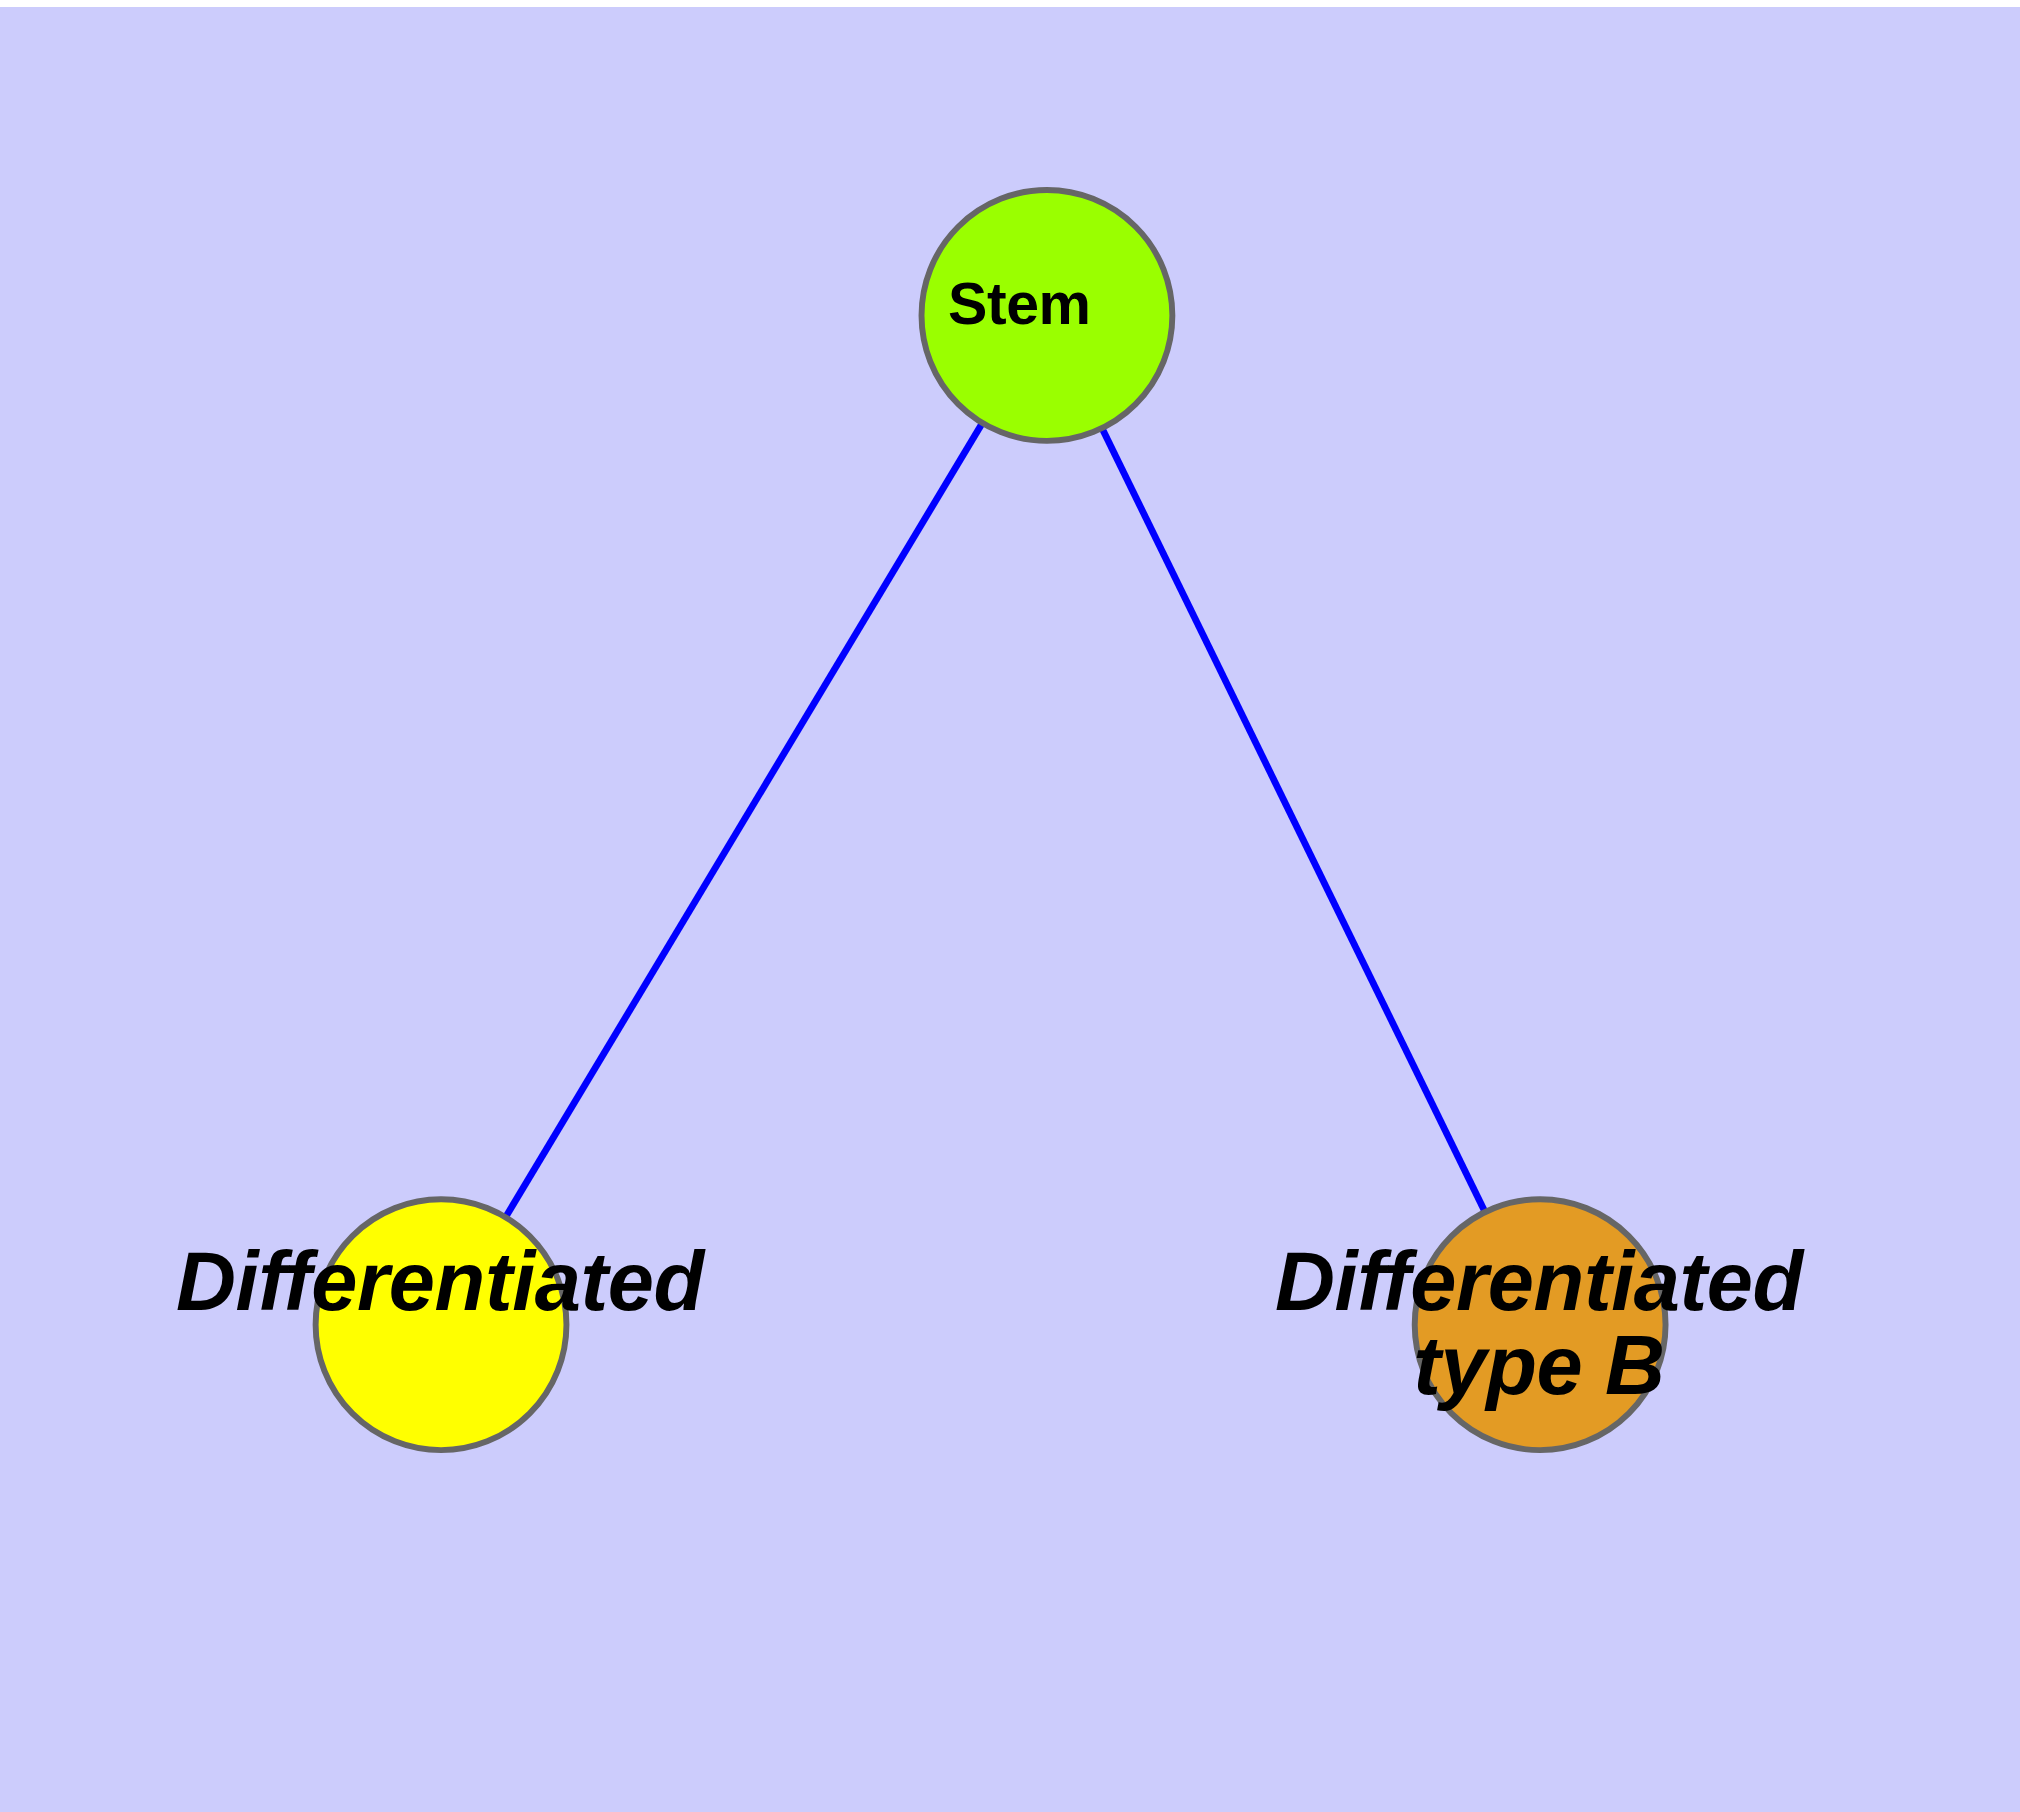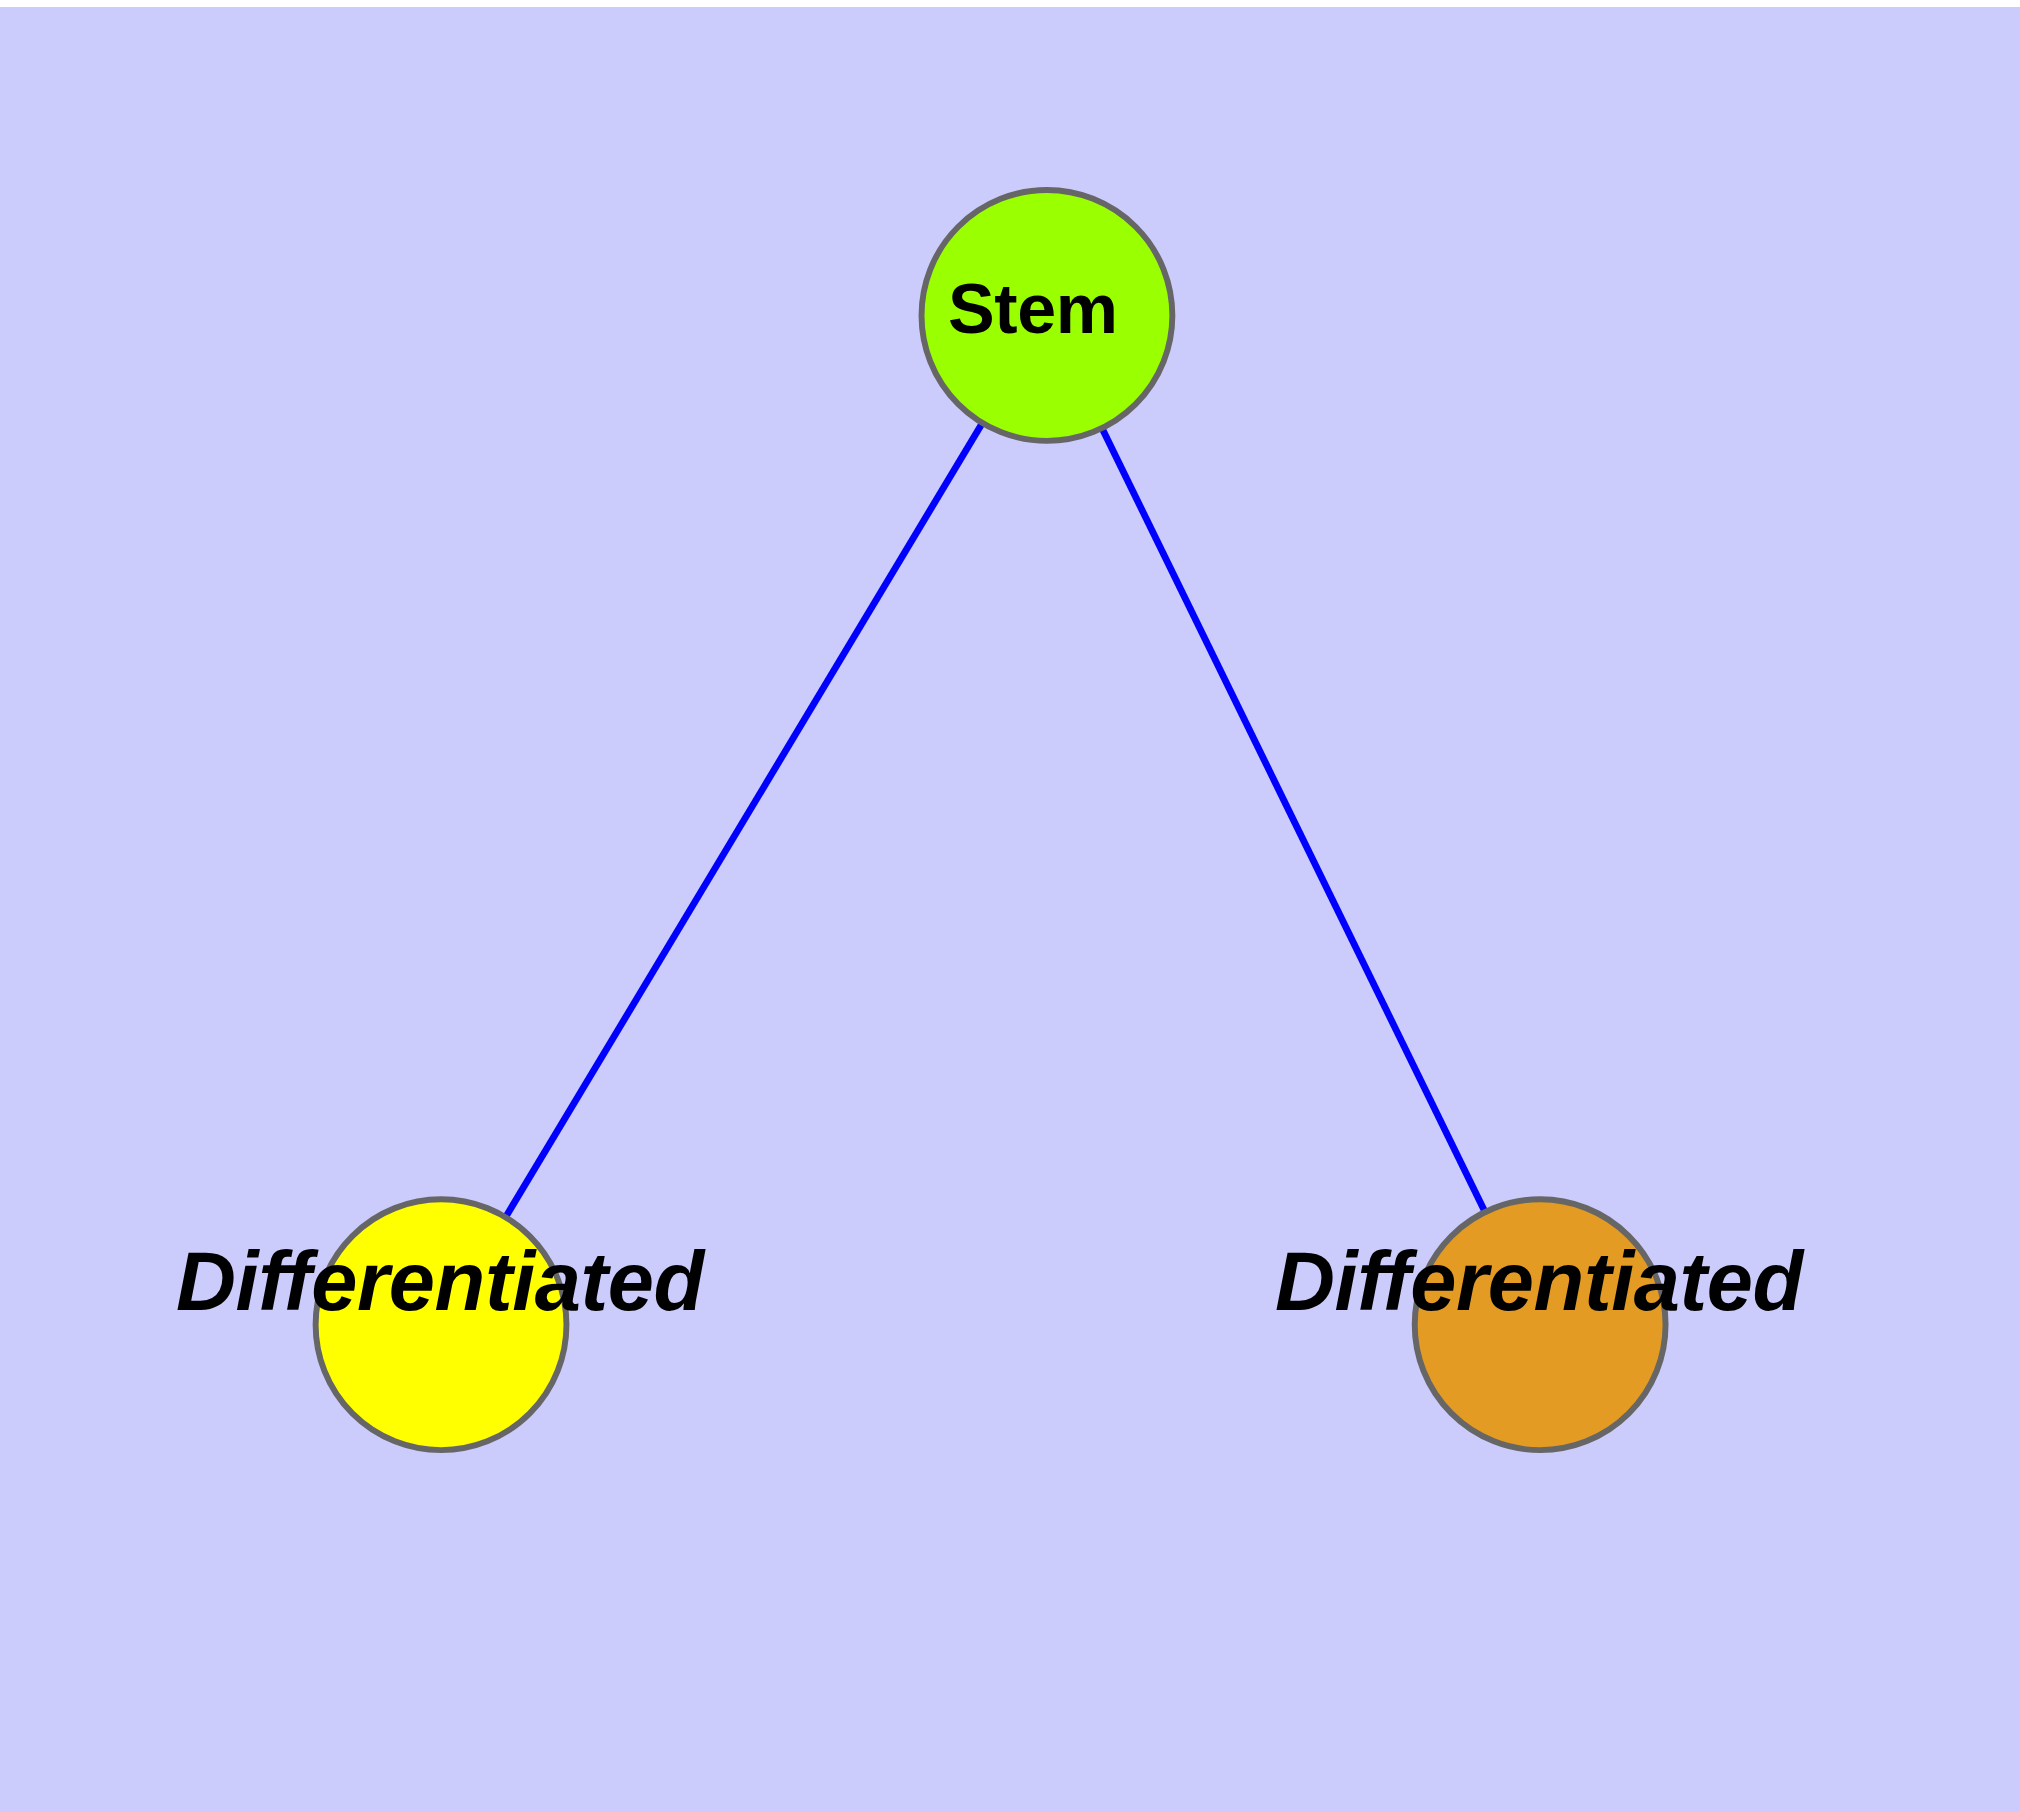--- a/index.html
+++ b/index.html
@@ -62,20 +62,20 @@
           <line x1="1235" y1="364" x2="1817" y2="1555" stroke="#0000ff" stroke-width="8" stroke-linecap="butt"></line>
         </g>
       <g id="nodes-group">
           <circle cx="1235" cy="364" r="148" fill="#9aff00" stroke="#666666" stroke-width="7"></circle>
           <circle cx="520" cy="1555" r="148" fill="#ffff00" stroke="#666666" stroke-width="7"></circle>
           <circle cx="1817" cy="1555" r="148" fill="#e39b24" stroke="#666666" stroke-width="7"></circle>
         </g>
     </svg>
 
     <div id="labels-layer">
-        <div class="node-label root" style="font-size: 70px; left: 948px; top: 267px; text-align: center;"><div>Stem</div></div>
+        <div class="node-label root" style="font-size: 59px; left: 948px; top: 267px; text-align: center;"><div>Stem</div></div>
         <div class="node-label leaf" style="font-size: 83px; left: 176px; top: 1233px;"><div>Differentiated</div></div>
-        <div class="node-label leaf" style="font-size: 83px; left: 1275px; top: 1233px;"><div>Differentiated</div></div>
+        <div class="node-label leaf" style="font-size: 83px; left: 1275px; top: 1233px;"><div>Differentiated</div><div>type B</div></div>
       </div>
 
   </div>
 </div>
 
 
 </body></html>

